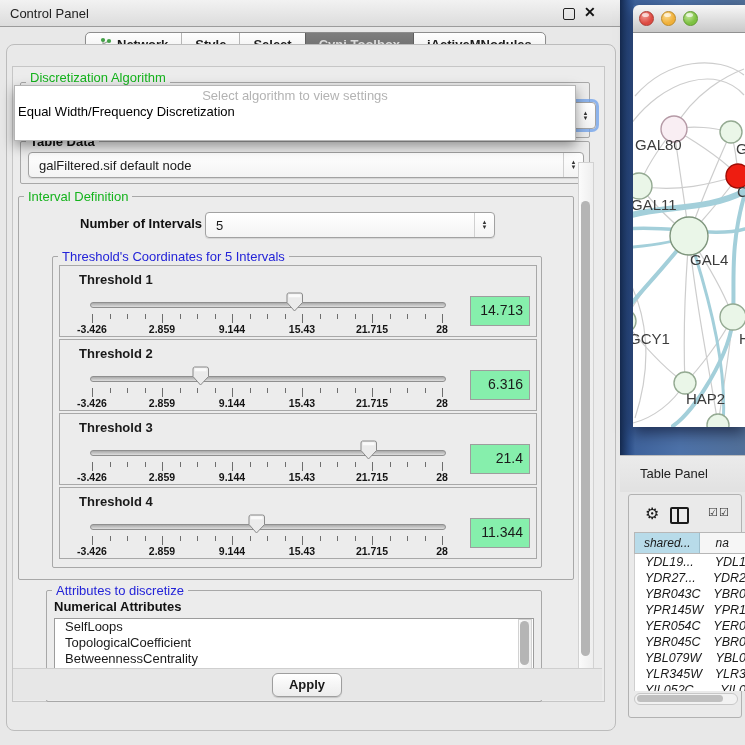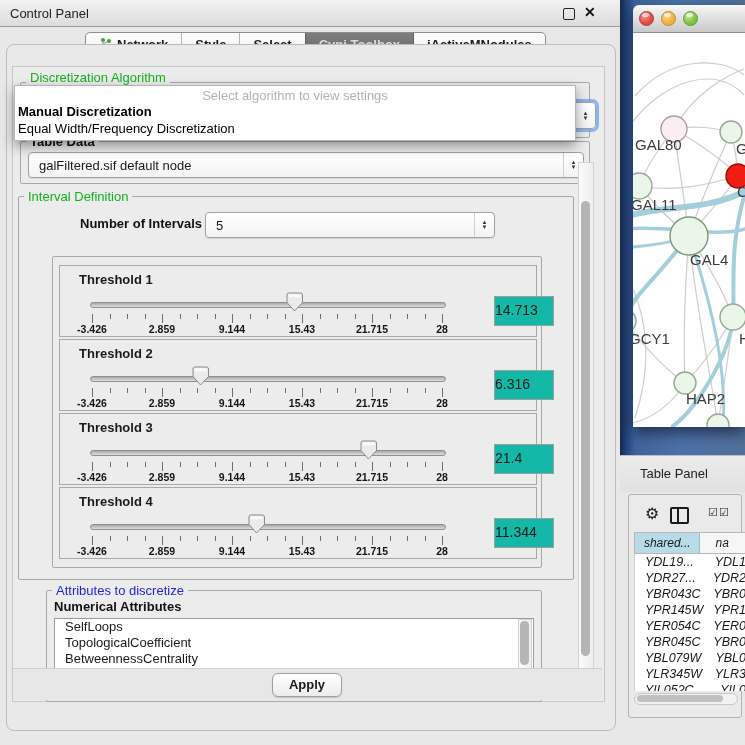--- a/index.html
+++ b/index.html
@@ -47,22 +47,22 @@
   
   .thr-row{position:absolute;left:6px;width:476px;height:70px;border:1px solid #a8a8a8;background:#ececec;}
   .thr-label{position:absolute;left:19px;top:6px;font-weight:bold;font-size:13px;}
   .thr-track{position:absolute;left:30px;top:36px;width:354px;height:4px;border:1px solid #8f8f8f;
     border-radius:3px;background:linear-gradient(#a9a9a9,#dedede);}
   .thr-handle{position:absolute;top:26px;width:17px;height:20px;margin-left:-8px;z-index:2;}
   .tick{position:absolute;width:1px;background:#6e6e6e;}
   .tick.minor{top:48px;height:5px;}
   .tick.major{top:48px;height:9px;}
   .tick-label{position:absolute;top:57px;transform:translateX(-50%);font-size:10.5px;font-weight:700;color:#141414;}
-  .valbox{position:absolute;left:434px;top:30px;width:52px;height:19px;border:1px solid #9d9d9d;background:#14b8a6;
-    font-size:14px;text-align:left;padding:5px 6px 4px 0;}
+  .valbox{position:absolute;left:410px;top:30px;width:52px;height:19px;border:1px solid #9d9d9d;background:#86efac;
+    font-size:14px;text-align:right;padding:5px 6px 4px 0;}
   
   .listbox{position:absolute;background:#fff;border:1px solid #9c9c9c;overflow:hidden;}
   .list-item{height:16px;line-height:16px;padding-left:10px;font-size:13px;white-space:nowrap;}
   
   .vscroll{position:absolute;background:linear-gradient(90deg,#fbfbfb,#eeeeee);border:1px solid #d2d2d2;}
   .vthumb{position:absolute;background:#b5b5b5;border-radius:5px;}
   .hscroll{position:absolute;background:#f2f2f2;border:1px solid #c8c8c8;border-radius:6px;}
   .hthumb{position:absolute;background:#c0c0c0;border-radius:4px;}
   .apply-strip{position:absolute;left:13px;top:668px;width:589px;height:31px;background:#e7e7e7;
     border-top:1px solid #cfcfcf;z-index:10;}
@@ -141,21 +141,20 @@
   <div class="combo combo-focus" style="left:28px;top:102px;width:556px;height:25px;">
     <div class="stepper">
       <span>▲</span>
       <span>▼</span>
     </div>
   </div>
 
   <div class="popup">
     <div class="ph">Select algorithm to view settings</div>
     <div id="popup-options">
-        <div class="opt bold">Manual Discretization</div>
         <div class="opt">Equal Width/Frequency Discretization</div>
       </div>
   </div>
 
   <div class="group" style="left:20px;top:141px;width:568px;height:41px;"></div>
   <div class="group-title gt-bold" style="left:26px;top:134px;">Table Data</div>
   <div class="combo" style="left:28px;top:152px;width:544px;height:24px;align-items:center;">
     <span>galFiltered.sif default node</span>
     <div class="stepper">
       <span>▲</span>
@@ -313,20 +312,21 @@
         <span class="tick-label" style="left: 242px;">15.43</span>
         <span class="tick-label" style="left: 312px;">21.715</span>
         <span class="tick-label" style="left: 382px;">28</span>
         <div class="thr-handle" style="left: 196.498px;"><svg width="17" height="20">
             <path d="M2.5 1 h12 a2 2 0 0 1 2 2 v7.5 L8.5 19 L1 10.5 V3 a2 2 0 0 1 1.5-2 z" fill="#ebebeb" stroke="#8a8a8a"></path>
             <path d="M3.5 2.2 h10 a1 1 0 0 1 1 1 v2 H2.8 v-2 a1 1 0 0 1 .7-1 z" fill="#fafafa" stroke="none"></path>
           </svg></div>
         <div class="valbox">11.344</div>
       </div>
     </div>
+  <div class="group-title gt-blue" style="left:58px;top:249px;">Threshold's Coordinates for 5 Intervals</div>
 
   <div class="group" style="left:46px;top:590px;width:494px;height:110px;"></div>
   <div class="group-title gt-blue" style="left:52px;top:583px;">Attributes to discretize</div>
   <div class="group-title gt-bold" style="left:50px;top:599px;background:transparent;">Numerical Attributes</div>
   <div class="listbox" style="left:54px;top:618px;width:478px;height:50px;" id="attr-list">
       <div class="list-item">SelfLoops</div>
       <div class="list-item">TopologicalCoefficient</div>
       <div class="list-item">BetweennessCentrality</div>
     </div>
   <div class="vscroll" style="left:518px;top:619px;width:12px;height:48px;">

